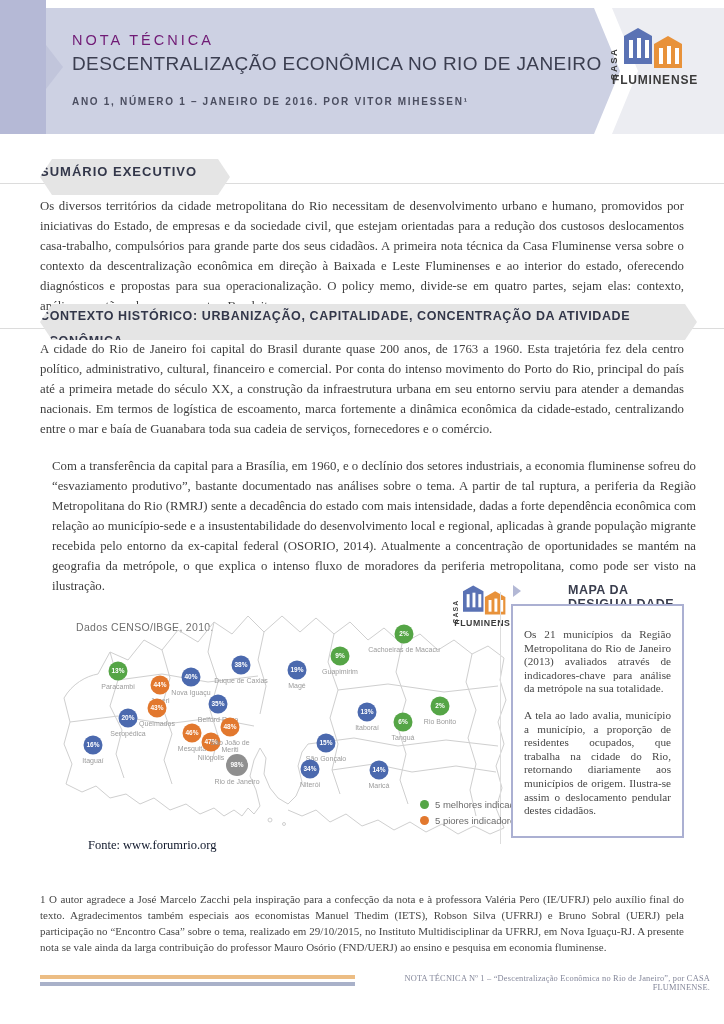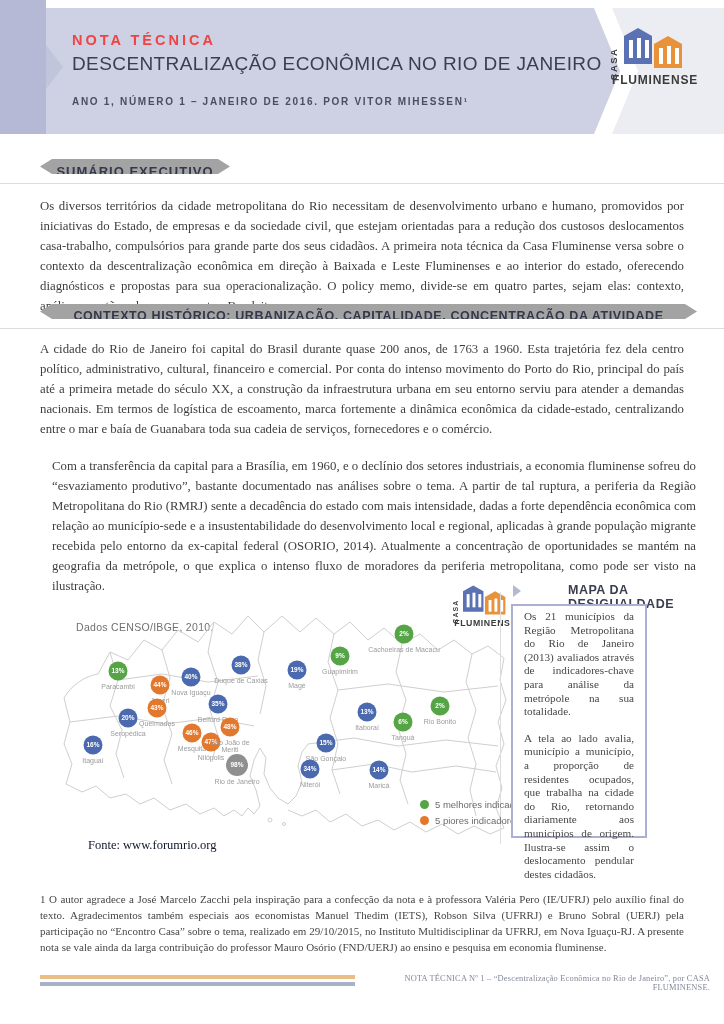--- a/index.html
+++ b/index.html
@@ -8,36 +8,36 @@
   
   .hdr-stripe{position:absolute;left:0;top:0;width:46px;height:134px;background:#b5b9d6;}
   .hdr-band{position:absolute;left:46px;top:8px;width:574px;height:126px;background:#cdd1e3;
             clip-path:polygon(0 0,calc(100% - 26px) 0,100% 50%,calc(100% - 26px) 100%,0 100%);}
   .hdr-chevron{position:absolute;left:46px;top:45px;width:0;height:0;
             border-top:22px solid transparent;border-bottom:22px solid transparent;
             border-left:17px solid #c1c5db;}
   .hdr-logoband{position:absolute;left:612px;top:8px;width:112px;height:126px;background:#ecedf2;
             clip-path:polygon(0 0,100% 0,100% 100%,0 100%,26px 50%);}
   .hdr-kicker{position:absolute;left:72px;top:32px;font-family:"Liberation Sans",sans-serif;
-            font-weight:bold;font-size:14.5px;letter-spacing:3px;color:#ef4444;}
+            font-weight:normal;font-size:14.5px;letter-spacing:3px;color:#701a75;}
   .hdr-title{position:absolute;left:72px;top:53px;width:530px;font-family:"Liberation Sans",sans-serif;
             font-weight:normal;font-size:19px;letter-spacing:.4px;color:#3b3e50;}
   .hdr-byline{position:absolute;left:72px;top:96px;font-family:"Liberation Sans",sans-serif;
             font-weight:bold;font-size:10px;letter-spacing:1.7px;color:#4b4e60;}
   
   .logo{position:absolute;}
   .logo-header{left:598px;top:24px;width:104px;height:74px;}
   .logo-map{left:444px;top:582px;width:76px;height:55px;}
   .logo svg{width:100%;height:100%;display:block;}
   
   .rule{position:absolute;left:0;width:724px;height:1px;background:#dcdcdc;}
-  .ribbon{position:absolute;left:40px;height:15px;line-height:25px;background:#a3a3a3;
+  .ribbon{position:absolute;left:40px;height:36px;line-height:25px;background:#e5e5e5;
           font-family:"Liberation Sans",sans-serif;font-weight:bold;color:#33374a;
           clip-path:polygon(12px 0,calc(100% - 12px) 0,100% 50%,calc(100% - 12px) 100%,12px 100%,0 50%);
-          text-align:center;}
+          }
   .ribbon-exec{top:159px;width:190px;font-size:13px;letter-spacing:1px;}
   .ribbon-context{top:304px;width:657px;font-size:12.5px;letter-spacing:.6px;}
   
   .para{position:absolute;left:40px;width:644px;font-size:12.8px;line-height:20px;
         text-align:justify;color:#3e3e3e;}
   .p-exec{top:196px;}
   .p-ctx1{top:339px;}
   .p-ctx2{top:456px;margin-left:12px;}
   
   .map-title{position:absolute;left:62px;top:576px;font-family:"Liberation Sans",sans-serif;
@@ -56,22 +56,22 @@
   .legend-item{display:flex;align-items:center;margin-bottom:5px;padding-left:28px;}
   .legend-dot{width:9px;height:9px;border-radius:50%;margin-right:6px;flex:0 0 auto;}
   .legend-label{font-family:"Liberation Sans",sans-serif;font-size:9.5px;color:#6b6b6b;}
   .map-source{position:absolute;left:88px;top:838px;font-size:12.5px;color:#0f172a;}
   
   .sb-arrow{position:absolute;left:513px;top:585px;width:0;height:0;
         border-top:6px solid transparent;border-bottom:6px solid transparent;
         border-left:8px solid #b3b8d5;}
   .sb-heading{position:absolute;left:528px;top:583px;font-family:"Liberation Sans",sans-serif;
         font-weight:bold;font-size:12.5px;letter-spacing:.5px;color:#3a3e4e;margin-left:40px;}
-  .sb-box{position:absolute;left:511px;top:604px;width:136px;height:234px;
-        border:2px solid #abb0d2;background:#ffffff;box-sizing:border-box;padding:4px 11px;}
+  .sb-box{position:absolute;left:511px;top:604px;width:173px;height:234px;
+        border:2px solid #abb0d2;background:#ffffff;box-sizing:border-box;padding:22px 11px;}
   .sb-box p{margin:0 0 13px 0;font-size:11.2px;line-height:13.6px;text-align:justify;color:#474747;}
   
   .footnote{position:absolute;left:40px;width:644px;top:891px;font-size:11px;line-height:16px;
         text-align:justify;color:#464646;}
   .bar{position:absolute;left:40px;width:315px;height:3.5px;}
   .bar-orange{top:975px;background:#ecbd84;}
   .bar-blue{top:982px;background:#a9b1c9;}
   .footer-text{position:absolute;right:14px;top:974px;width:350px;text-align:right;
         font-size:8.4px;color:#84879a;letter-spacing:.2px;}
 </style>

